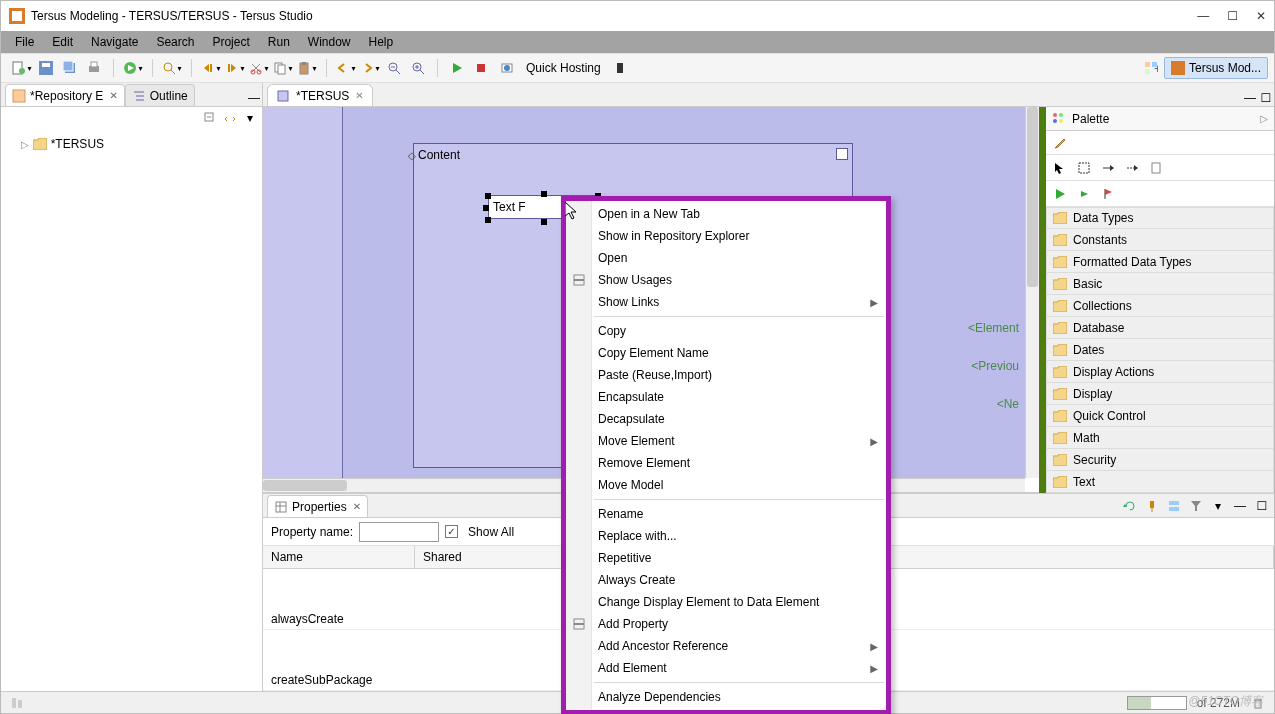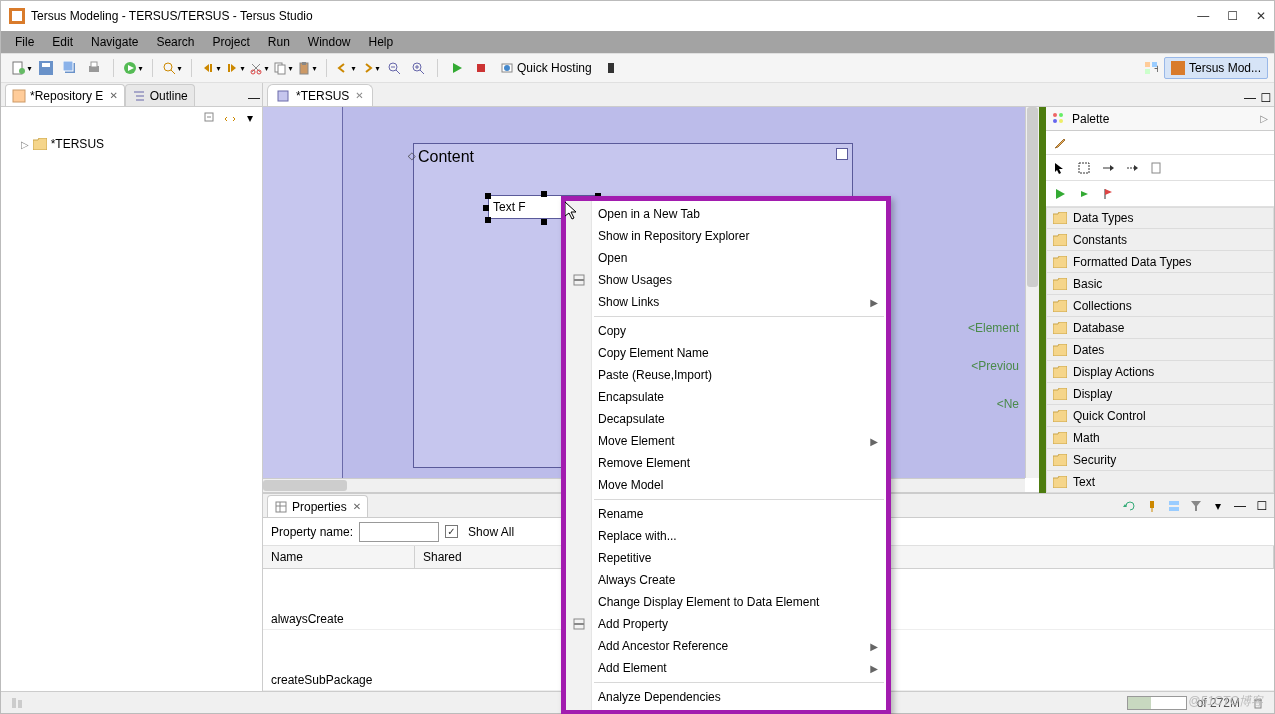--- a/index.html
+++ b/index.html
@@ -8,21 +8,21 @@
 .titlebar { height: 30px; display: flex; align-items: center; padding: 0 8px; background: #fff; }
 .titlebar .app-icon { width: 16px; height: 16px; margin-right: 6px; }
 .titlebar .title { flex: 1; color: #000; }
 .titlebar .win-btns { display: flex; gap: 18px; font-size: 14px; color: #333; }
 .menubar { height: 22px; display: flex; align-items: center; padding: 0 6px; gap: 2px; background: #a3a3a3; }
 .menubar span { padding: 2px 8px; cursor: default; }
 .toolbar { height: 30px; display: flex; align-items: center; padding: 0 6px; background: #f5f5f5; border-top: 1px solid #e0e0e0; border-bottom: 1px solid #e0e0e0; }
 .tool-group { display: flex; align-items: center; gap: 2px; padding: 0 4px; }
 .tool-sep { width: 1px; height: 18px; background: #d0d0d0; margin: 0 4px; }
 .tool-btn { width: 22px; height: 22px; display: flex; align-items: center; justify-content: center; border-radius: 2px; }
-.tool-btn.wide { width: auto; padding: 0 6px; gap: 3px; }
+.tool-btn.wide { width: auto; padding: 0 6px; gap: 12px; }
 .tool-btn svg { width: 14px; height: 14px; }
 .right-persp { margin-left: auto; display: flex; align-items: center; gap: 2px; }
 .persp-btn { height: 22px; display: flex; align-items: center; border: 1px solid #99b8e8; background: #d6e4f7; padding: 0 6px; gap: 4px; border-radius: 2px; }
 .body { flex: 1; display: flex; overflow: hidden; }
 .left-pane { width: 262px; display: flex; flex-direction: column; border-right: 1px solid #ccc; }
 .view-tabs { height: 24px; display: flex; align-items: flex-end; background: #f0f0f0; border-bottom: 1px solid #ccc; padding-left: 4px; }
 .view-tab { height: 22px; display: flex; align-items: center; padding: 0 6px; gap: 4px; background: #fff; border: 1px solid #ccc; border-bottom: none; border-radius: 4px 4px 0 0; position: relative; }
 .view-tab.inactive { background: #e8e8e8; }
 .view-tab .close { font-size: 10px; color: #666; margin-left: 2px; }
 .left-tools { height: 22px; display: flex; align-items: center; justify-content: flex-end; gap: 4px; padding: 0 4px; background: #fff; }
@@ -30,21 +30,21 @@
 .tree-item { display: flex; align-items: center; gap: 4px; padding: 2px 0 2px 14px; }
 .center { flex: 1; display: flex; flex-direction: column; overflow: hidden; }
 .editor-tabs { height: 24px; display: flex; align-items: flex-end; background: #f0f0f0; border-bottom: 1px solid #ccc; padding-left: 4px; }
 .ed-tab { height: 22px; display: flex; align-items: center; padding: 0 8px; gap: 6px; background: #fff; border: 1px solid #ccc; border-bottom: none; border-radius: 6px 6px 0 0; }
 .ed-tab .close { font-size: 10px; color: #888; }
 .editor-area { flex: 1; position: relative; background: #fff; display: flex; overflow: hidden; }
 .canvas-wrap { flex: 1; position: relative; overflow: hidden; border-bottom: 1px solid #ccc; }
 .canvas-bg { position: absolute; left: 0; top: 0; right: 14px; bottom: 14px; background: #bcbcea; }
 .canvas-left-strip { position: absolute; left: 0; top: 0; bottom: 14px; width: 80px; background: #c6c6ee; border-right: 1px solid #6a6aa9; }
 .content-box { position: absolute; left: 150px; top: 36px; width: 440px; height: 325px; background: #c6c6ee; border: 1px solid #5a5a9a; }
-.content-title { position: absolute; left: 4px; top: 4px; font-size: 16px; color: #000; }
+.content-title { position: absolute; left: 4px; top: 4px; font-size: 12px; color: #000; }
 .content-handle { position: absolute; left: -6px; top: 6px; font-size: 10px; color: #444; }
 .content-icon { position: absolute; right: 4px; top: 4px; width: 12px; height: 12px; border: 1px solid #5a5a9a; background: #fff; }
 .text-field { position: absolute; left: 225px; top: 88px; width: 110px; height: 24px; background: #fff; border: 1px solid #5a5a9a; display: flex; align-items: center; padding: 0 4px; font-size: 13px; }
 .sel-h { height: 6px; width: 6px; background: #000; position: absolute; }
 .side-labels { position: absolute; right: 20px; top: 214px; font-size: 10px; color: #4a8a4a; text-align: right; }
 .side-labels div { margin-bottom: 24px; }
 .h-scroll { position: absolute; left: 0; right: 14px; bottom: 0; height: 14px; background: #f0f0f0; border-top: 1px solid #ccc; }
 .h-thumb { position: absolute; left: 0; top: 1px; bottom: 1px; width: 84px; background: #cdcdcd; border-radius: 3px; }
 .v-scroll { position: absolute; top: 0; right: 0; bottom: 14px; width: 14px; background: #f0f0f0; border-left: 1px solid #ccc; }
 .v-thumb { position: absolute; left: 1px; right: 1px; top: 0; height: 180px; background: #cdcdcd; border-radius: 3px; }

